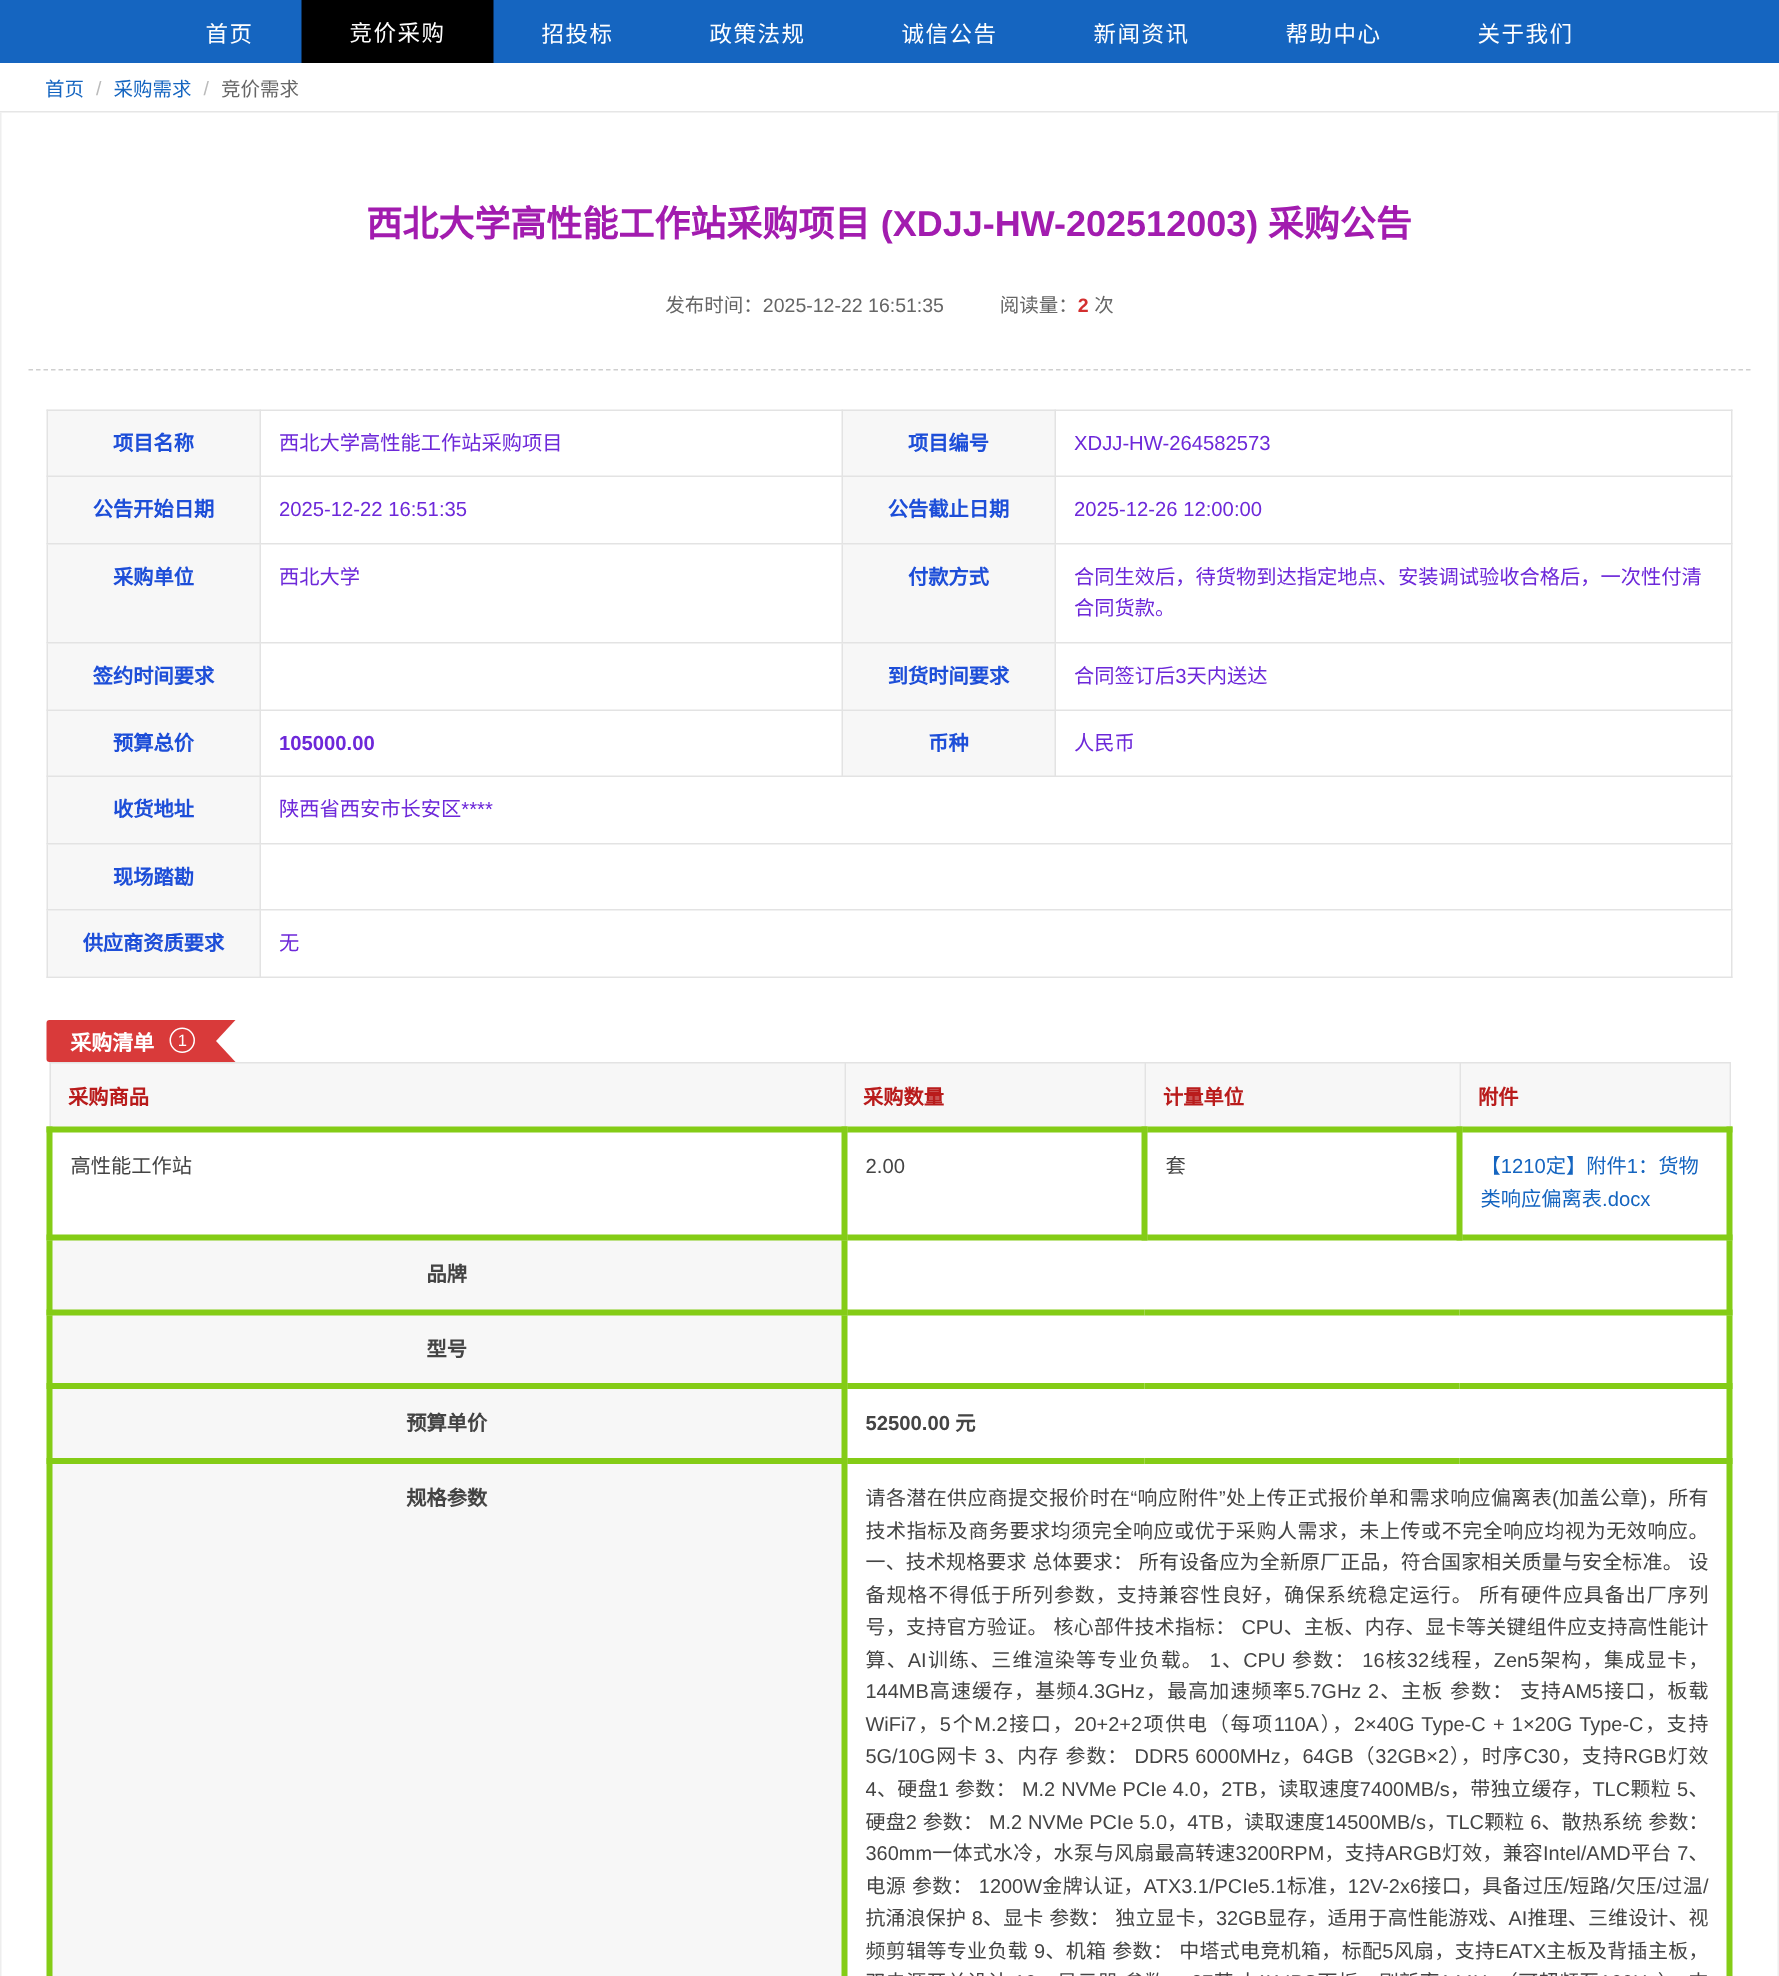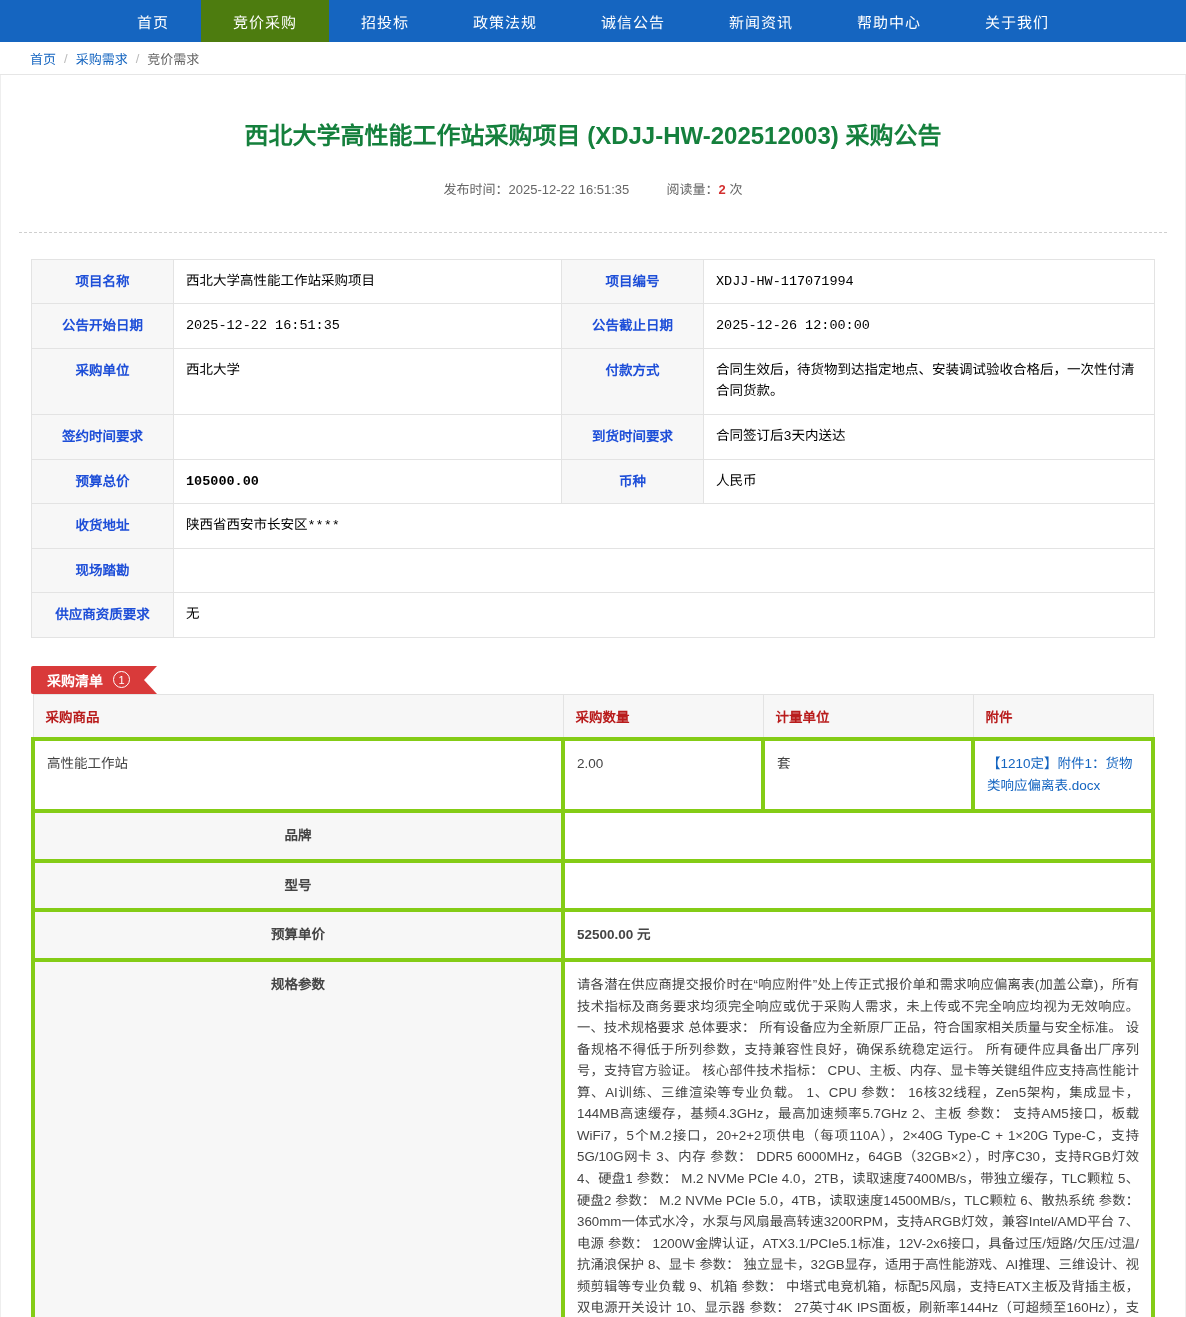--- a/index.html
+++ b/index.html
@@ -26,21 +26,21 @@
   .nav-item {
     color: #ffffff;
     font-size: 15px;
     padding: 0 32px;
     display: flex;
     align-items: center;
     cursor: pointer;
     white-space: nowrap;
     letter-spacing: 1px;
   }
-  .nav-item.active { background: #4d7c0f; font-family: Liberation Serif, serif; }
+  .nav-item.active { background: #000000; font-family: Liberation Serif, serif; }
   
   .breadcrumb {
     height: 33px;
     border-bottom: 1px solid #e6e6e6;
     display: flex;
     align-items: center;
     padding-left: 30px;
     font-size: 13px;
     color: #5b6b7b;
     background: #fff;
@@ -50,22 +50,22 @@
   .breadcrumb .cur { color: #666; }
   
   .content {
     border-left: 1px solid #eee;
     border-right: 1px solid #eee;
     padding: 0 0 10px 0;
   }
   .title-block { padding: 40px 60px 18px 60px; text-align: center; }
   h1.doc-title {
     font-size: 24px;
-    margin: 4px 0 26px 0;
-    color: #15803d;
+    margin: 18px 0 26px 0;
+    color: #a21caf;
     font-weight: bold;
     line-height: 1.4;
   }
   .meta-line { font-size: 13px; color: #666; }
   .meta-line .gap { display: inline-block; width: 30px; }
   .meta-line .count { color: #d32f2f; font-weight: bold; }
   .dashed-sep {
     border-top: 1px dashed #cfcfcf;
     margin: 16px 18px 0 18px;
   }
@@ -83,21 +83,21 @@
     vertical-align: top;
     line-height: 1.6;
   }
   td.lbl {
     background: #f7f7f7;
     font-weight: bold;
     color: #1d4ed8;
     width: 142px;
     text-align: center;
   }
-  td.val { color: #000000; font-family: Liberation Mono, monospace; }
+  td.val { color: #6d28d9; }
   .price-red { color: #d32f2f; font-weight: bold; }
   
   .sec-head { padding: 28px 30px 0 30px; }
   .tag {
     display: inline-flex;
     align-items: center;
     background: #d93a3a;
     color: #fff;
     font-size: 14px;
     font-weight: bold;
@@ -203,21 +203,21 @@
           <col style="width:142px">
             <col style="width:388px">
             <col style="width:142px">
             <col>
         </colgroup>
         <tbody>
           <tr>
             <td class="lbl">项目名称</td>
             <td class="val">西北大学高性能工作站采购项目</td>
             <td class="lbl">项目编号</td>
-            <td class="val">XDJJ-HW-117071994</td>
+            <td class="val">XDJJ-HW-264582573</td>
           </tr>
           <tr>
             <td class="lbl">公告开始日期</td>
             <td class="val">2025-12-22 16:51:35</td>
             <td class="lbl">公告截止日期</td>
             <td class="val">2025-12-26 12:00:00</td>
           </tr>
           <tr>
             <td class="lbl">采购单位</td>
             <td class="val">西北大学</td>

